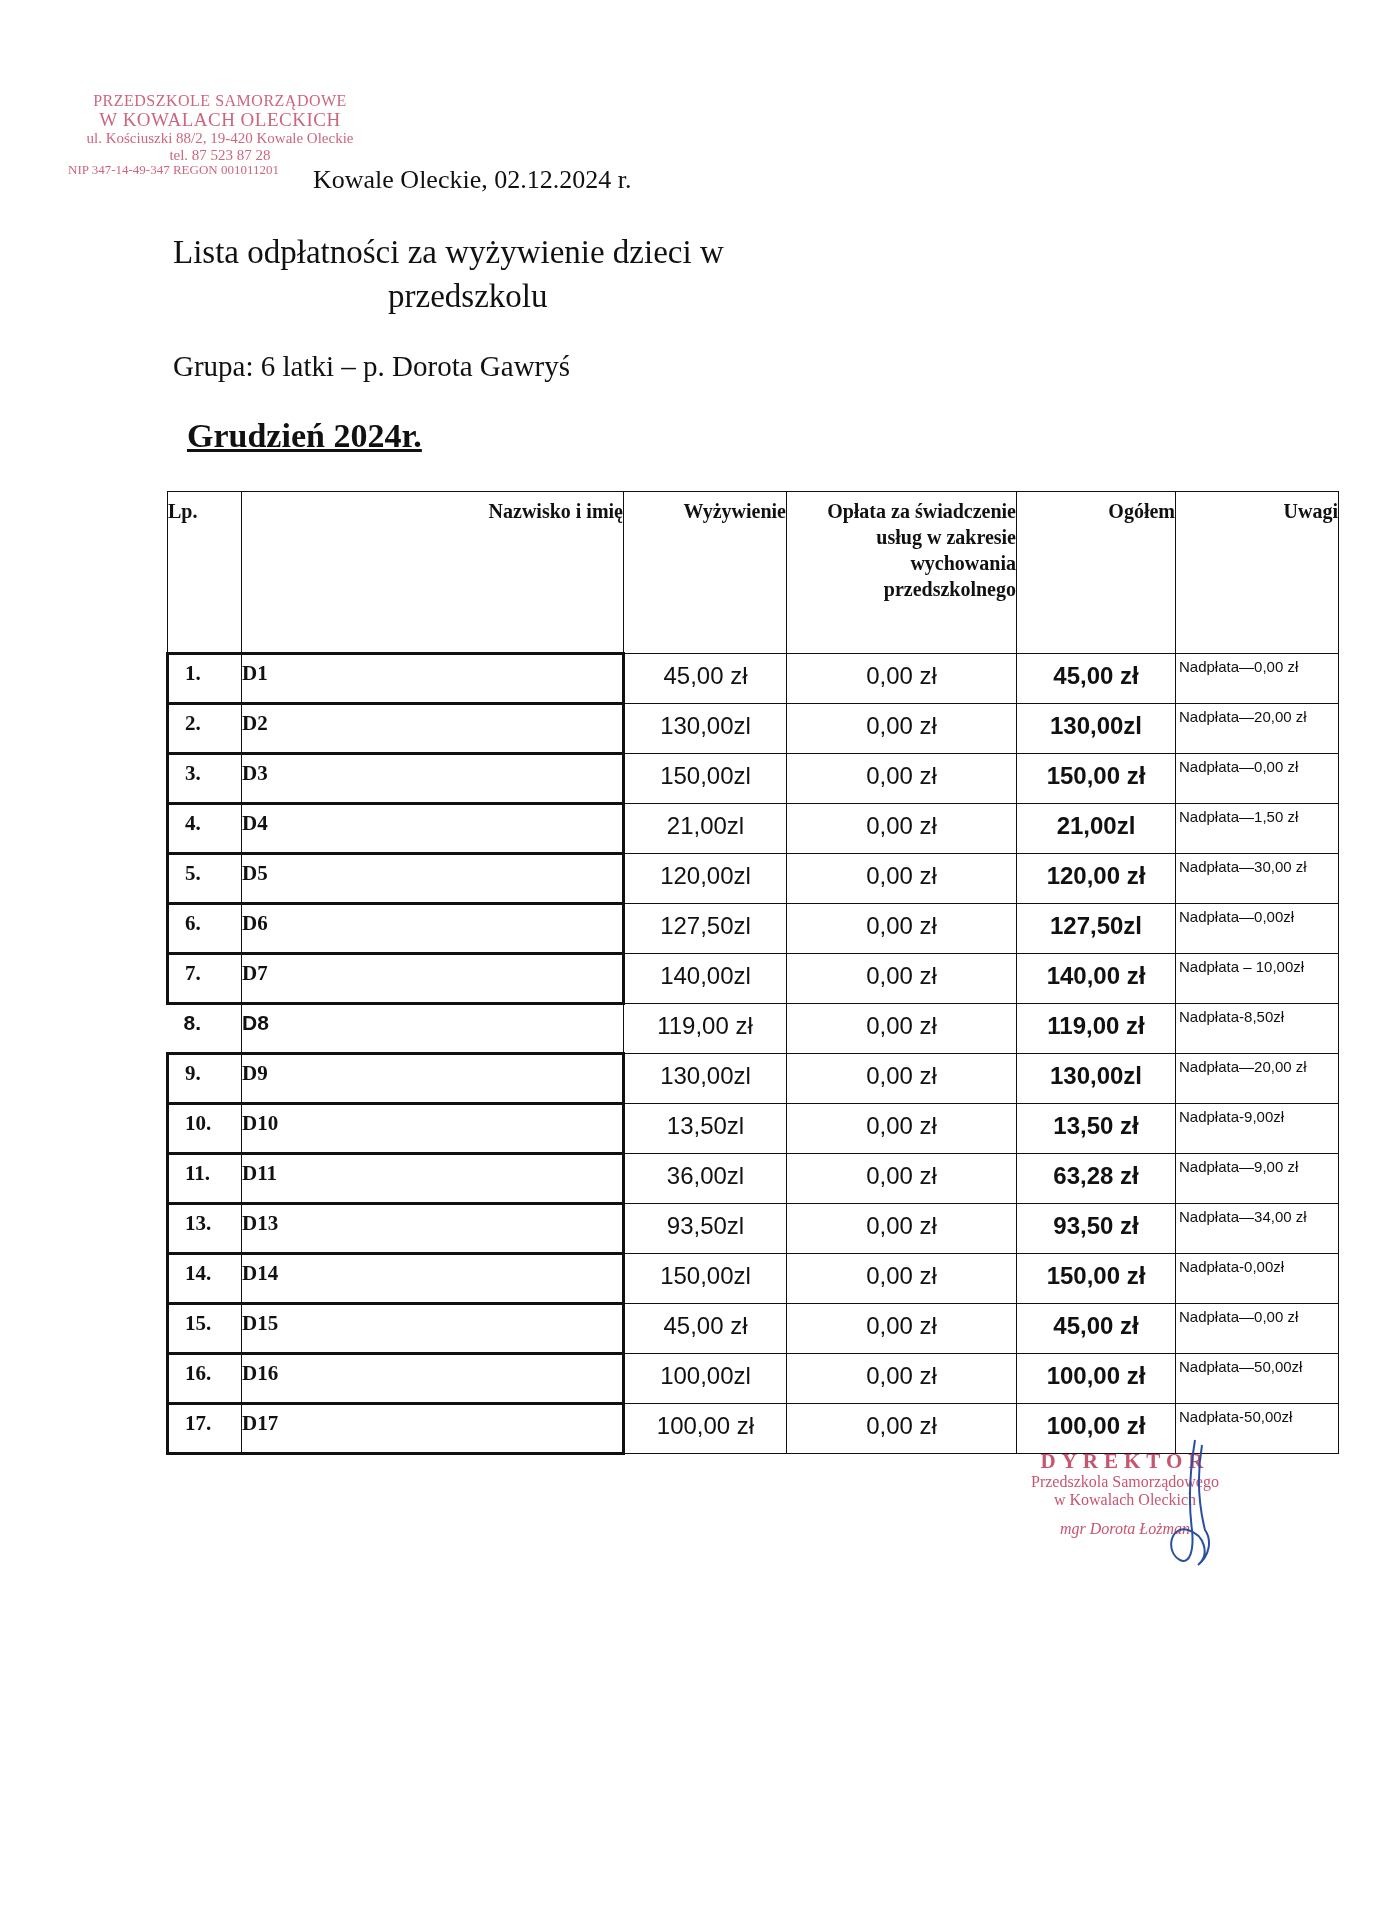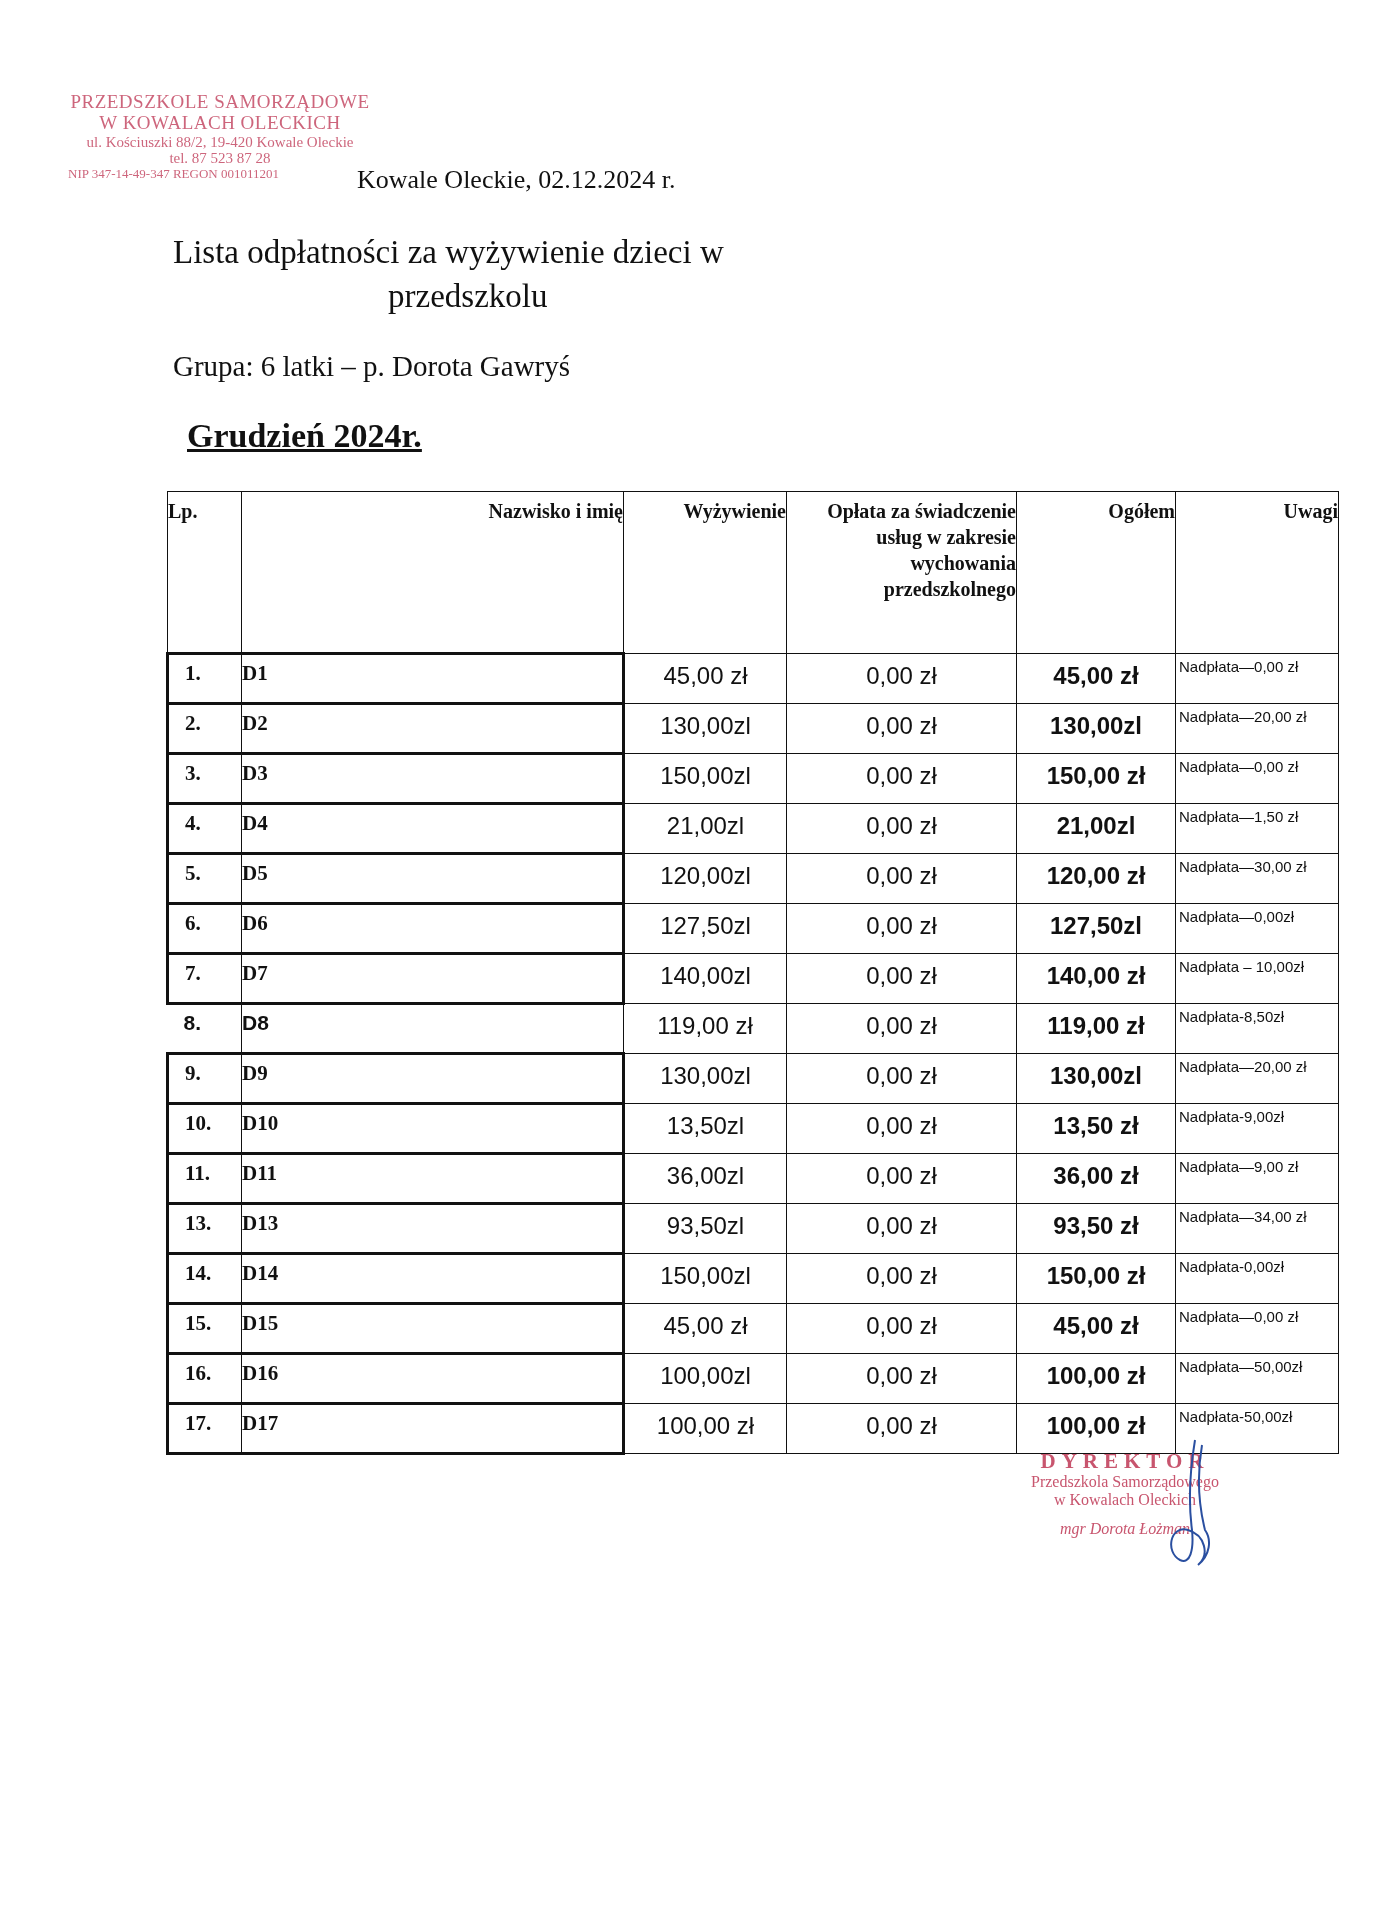--- a/index.html
+++ b/index.html
@@ -1,26 +1,26 @@
 <!DOCTYPE html>
 <html><head>
 <meta charset="utf-8">
 <style>
   html, body { margin: 0; padding: 0; background: #ffffff; }
   body { width: 1396px; height: 1920px; position: relative; overflow: hidden; font-family: "Liberation Serif", serif; color: #111; }
 
   .stamp { position: absolute; color: #c8556e; font-family: "Liberation Serif", serif; text-align: center; line-height: 1.1; opacity: 0.9; }
   .stamp-school { left: 60px; top: 92px; width: 320px; }
-  .stamp-school .l1 { font-size: 19px; letter-spacing: 0.5px; }
+  .stamp-school .l1 { font-size: 16px; letter-spacing: 0.5px; }
   .stamp-school .l2 { font-size: 19px; letter-spacing: 0.5px; }
   .stamp-school .l3 { font-size: 15px; }
   .stamp-school .l4 { font-size: 15px; }
   .stamp-school .l5 { font-size: 13px; text-align: left; padding-left: 8px; }
 
-  .place-date { position: absolute; left: 313px; top: 165px; font-size: 26px; margin-left: 44px; }
+  .place-date { position: absolute; left: 313px; top: 165px; font-size: 26px; }
 
   .title { position: absolute; left: 173px; top: 230px; width: 640px; font-size: 33px; line-height: 44px; }
   .title .line2 { padding-left: 215px; display: block; }
   .group { position: absolute; left: 173px; top: 350px; font-size: 29px; }
   .month { position: absolute; left: 187px; top: 417px; font-size: 34px; font-weight: bold; text-decoration: underline; font-family: "Liberation Serif", serif; }
 
   table.fees { position: absolute; left: 166px; top: 491px; border-collapse: collapse; width: 1173px; table-layout: fixed; }
   table.fees th, table.fees td { border: 1.5px solid #111; padding: 0; }
   table.fees th { font-weight: bold; font-size: 20px; vertical-align: top; padding-top: 6px; height: 154px; line-height: 26px; text-align: right; }
   table.fees th.lp { text-align: left; }
@@ -162,21 +162,21 @@
         <td class="food">13,50zl</td>
         <td class="fee">0,00 zł</td>
         <td class="total">13,50 zł</td>
         <td class="notes">Nadpłata-9,00zł</td>
       </tr>
       <tr>
         <td class="lp">11.</td>
         <td class="name">D11</td>
         <td class="food">36,00zl</td>
         <td class="fee">0,00 zł</td>
-        <td class="total">36,00 zł</td>
+        <td class="total">63,28 zł</td>
         <td class="notes">Nadpłata—9,00 zł</td>
       </tr>
       <tr>
         <td class="lp">13.</td>
         <td class="name">D13</td>
         <td class="food">93,50zl</td>
         <td class="fee">0,00 zł</td>
         <td class="total">93,50 zł</td>
         <td class="notes">Nadpłata—34,00 zł</td>
       </tr>

